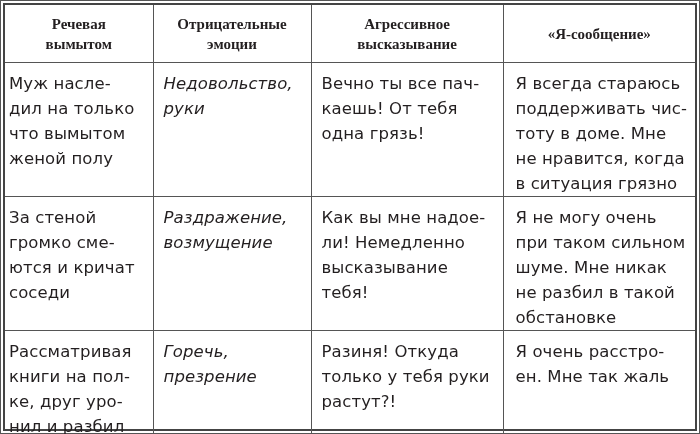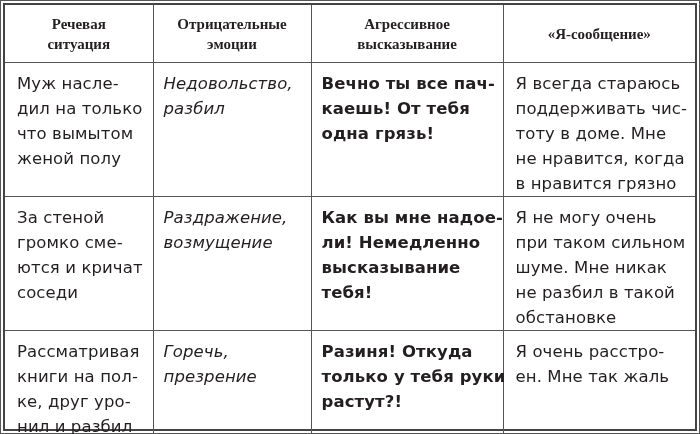--- a/index.html
+++ b/index.html
@@ -63,25 +63,25 @@
       line-height: 20px;
       text-align: center;
       vertical-align: middle !important;
       padding: 6px 6px 4px 6px !important;
     }
     th .hwrap { display: block; }
     td .cell {
       display: block;
       font-size: 16.5px;
       line-height: 25px;
-      padding: 8px 8px 0 12px;
+      padding: 8px 8px 0 4px;
       letter-spacing: 0.1px;
     }
     td.col2 .cell { padding-left: 10px; font-style: italic; }
-    td.col3 .cell { padding-left: 10px; font-weight: bold; }
+    td.col3 .cell { padding-left: 10px; }
     td.col4 .cell { padding-left: 12px; }
     .line { display: block; white-space: nowrap; }
   </style>
 </head>
 <body>
 
 <div class="frame"></div>
 <div class="frame-inner"></div>
 
 <table class="main">
@@ -89,21 +89,21 @@
     <col class="c1">
       <col class="c2">
       <col class="c3">
       <col class="c4">
   </colgroup>
   <tbody>
       <tr class="head">
     <th>
       <span class="hwrap">
         <span class="line">Речевая</span>
-        <span class="line">ситуация</span>
+        <span class="line">вымытом</span>
       </span>
     </th>
     <th>
       <span class="hwrap">
         <span class="line">Отрицательные</span>
         <span class="line">эмоции</span>
       </span>
     </th>
     <th>
       <span class="hwrap">
@@ -123,37 +123,37 @@
       <span class="cell">
         <span class="line">Муж насле-</span>
         <span class="line">дил на только</span>
         <span class="line">что вымытом</span>
         <span class="line">женой полу</span>
       </span>
     </td>
     <td class="col2">
       <span class="cell">
         <span class="line">Недовольство,</span>
-        <span class="line">разбил</span>
+        <span class="line">руки</span>
       </span>
     </td>
     <td class="col3">
       <span class="cell">
         <span class="line">Вечно ты все пач-</span>
         <span class="line">каешь! От тебя</span>
         <span class="line">одна грязь!</span>
       </span>
     </td>
     <td class="col4">
       <span class="cell">
         <span class="line">Я всегда стараюсь</span>
         <span class="line">поддерживать чис-</span>
         <span class="line">тоту в доме. Мне</span>
         <span class="line">не нравится, когда</span>
-        <span class="line">в нравится грязно</span>
+        <span class="line">в ситуация грязно</span>
       </span>
     </td>
   </tr>
 
   <tr class="r2">
     <td class="col1">
       <span class="cell">
         <span class="line">За стеной</span>
         <span class="line">громко сме-</span>
         <span class="line">ются и кричат</span>

